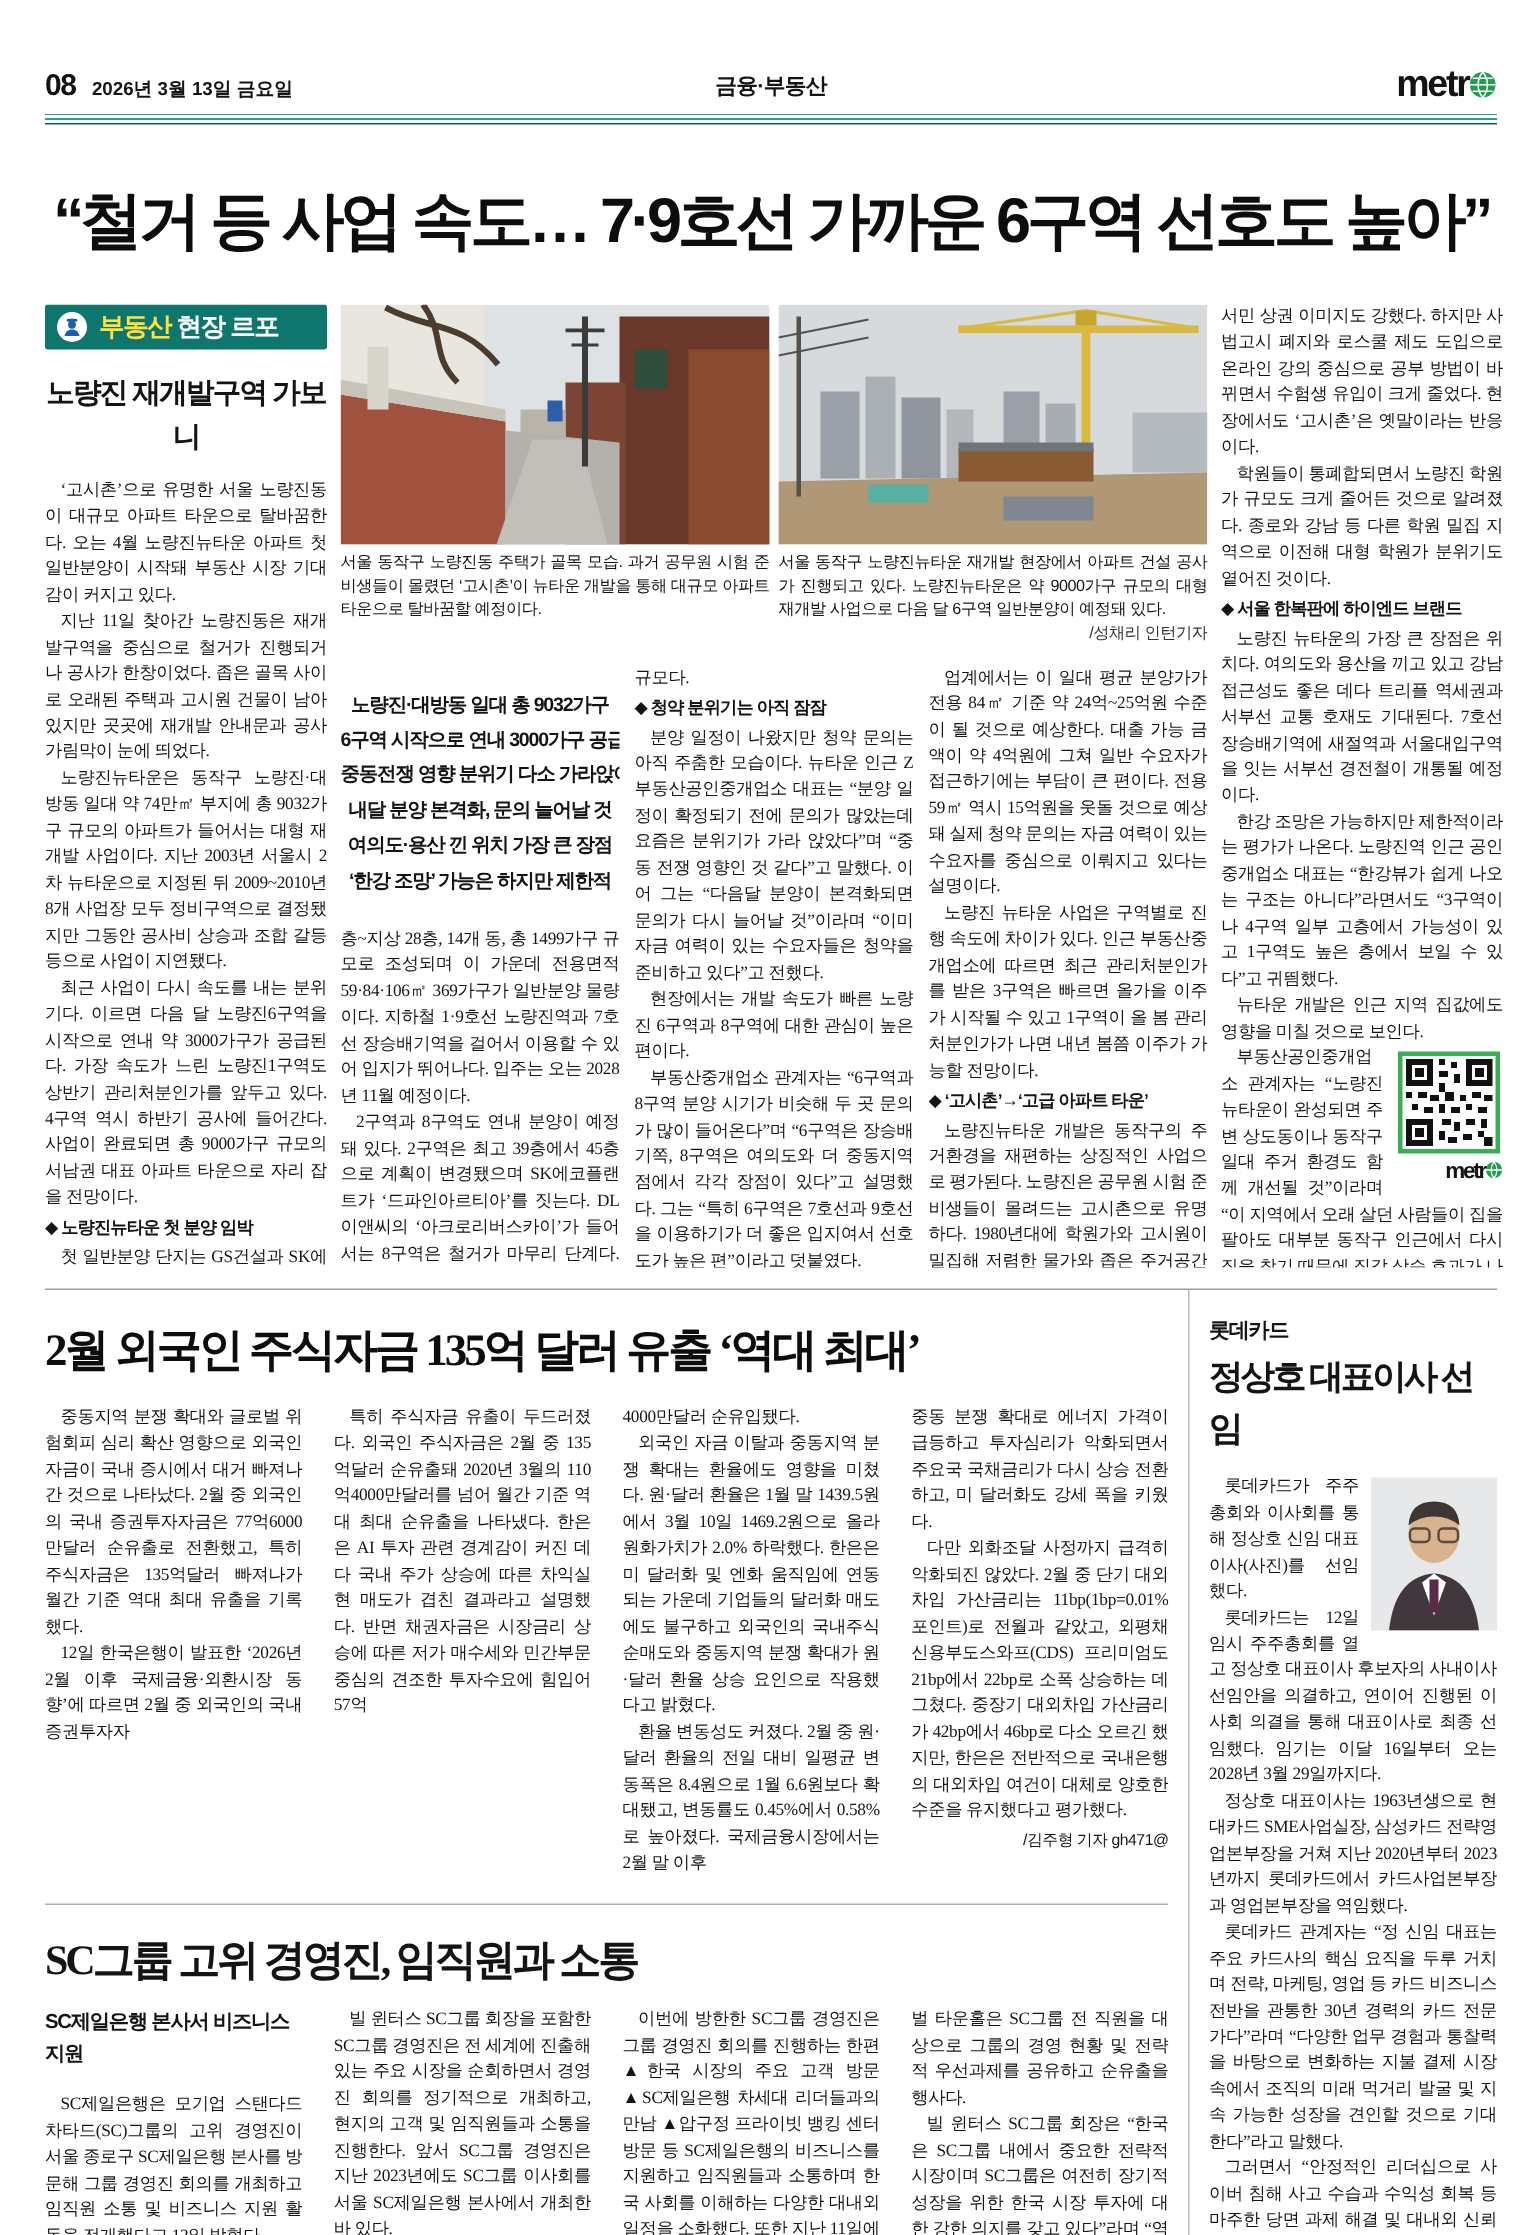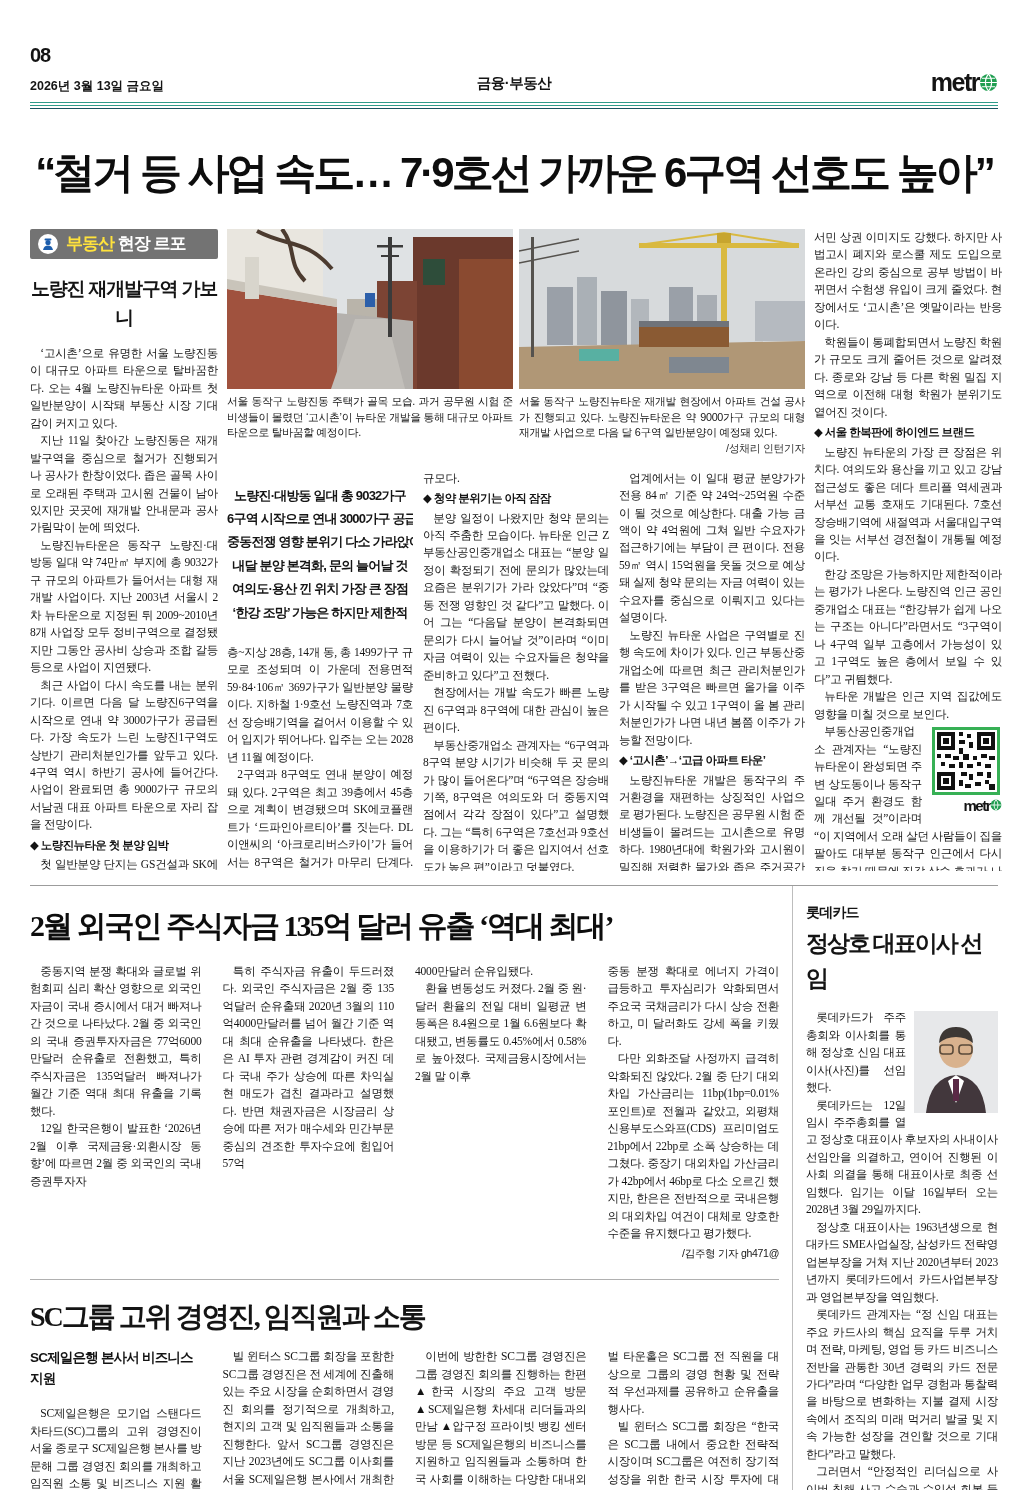--- a/index.html
+++ b/index.html
@@ -2,21 +2,21 @@
 <html><head>
 <meta charset="utf-8">
 <style>
   html,body{margin:0;padding:0;background:#fff;}
   body{width:1024px;height:1490px;overflow:hidden;color:#141414;
        font-family:"Liberation Serif","DejaVu Serif",serif;}
   .page{box-sizing:border-box;width:1024px;height:1490px;padding:0 26px 0 30px;}
 
   
   .masthead{position:relative;display:flex;align-items:flex-end;justify-content:space-between;padding-top:44px;}
-  .mh-left{display:flex;align-items:baseline;gap:11px;font-family:"Liberation Sans","DejaVu Sans",sans-serif;flex-direction:column;}
+  .mh-left{display:flex;align-items:baseline;gap:11px;font-family:"Liberation Sans","DejaVu Sans",sans-serif;}
   .page-no{font-size:20px;font-weight:bold;letter-spacing:-1px;}
   .mh-date{font-size:12.5px;font-weight:bold;}
   .mh-section{position:absolute;left:50%;transform:translateX(-50%);bottom:2px;
       font-family:"Liberation Sans","DejaVu Sans",sans-serif;font-weight:bold;font-size:14.5px;letter-spacing:-0.5px;}
   .brand{display:inline-flex;align-items:center;font-family:"Liberation Sans","DejaVu Sans",sans-serif;
       font-weight:bold;letter-spacing:-1.5px;line-height:1;}
   .brand-lg{font-size:25px;}
   .brand-sm{font-size:15px;}
   .globe{display:inline-block;vertical-align:baseline;}
   .mh-rule{margin-top:7px;height:7px;
@@ -38,21 +38,21 @@
   .figcredit{float:right;color:#333;}
   .mid-cols{display:flex;gap:10px;margin-top:13px;}
   .mc{flex:1;overflow:hidden;}
 
   .bodytext{font-size:11.5px;line-height:1.52;letter-spacing:-0.2px;}
   .para{margin:0;text-indent:0.9em;text-align:justify;}
   .cont{text-indent:0;}
   .subhead{font-family:"Liberation Sans","DejaVu Sans",sans-serif;font-weight:bold;text-indent:0;
       margin:3px 0 2px;letter-spacing:-0.6px;text-align:left;}
 
-  .badge{background:#737373;color:#fff;display:flex;align-items:center;gap:7px;height:30px;
+  .badge{background:#0f766e;color:#fff;display:flex;align-items:center;gap:7px;height:30px;
       padding:0 10px 0 7px;font-family:"Liberation Sans","DejaVu Sans",sans-serif;
       font-weight:bold;font-size:17px;letter-spacing:-1px;border-radius:2px;box-sizing:border-box;}
   .badge .hl{color:#ffe23c;}
   .lede-title{font-family:"Liberation Sans","DejaVu Sans",sans-serif;font-weight:bold;font-size:19px;
       letter-spacing:-1.2px;text-align:center;margin:16px 0 12px;}
 
   .summary{font-family:"Liberation Sans","DejaVu Sans",sans-serif;font-weight:bold;font-size:13px;
       line-height:1.8;letter-spacing:-0.8px;text-align:center;margin:14px 0 20px;}
   .summary div{white-space:nowrap;}
 
@@ -265,20 +265,21 @@
               </div>
           </div>
           <div class="ac">
             <div>
                 <p class="para">특히 주식자금 유출이 두드러졌다. 외국인 주식자금은 2월 중 135억달러 순유출돼 2020년 3월의 110억4000만달러를 넘어 월간 기준 역대 최대 순유출을 나타냈다. 한은은 AI 투자 관련 경계감이 커진 데다 국내 주가 상승에 따른 차익실현 매도가 겹친 결과라고 설명했다. 반면 채권자금은 시장금리 상승에 따른 저가 매수세와 민간부문 중심의 견조한 투자수요에 힘입어 57억</p>
               </div>
           </div>
           <div class="ac">
             <div>
                 <p class="para cont">4000만달러 순유입됐다.</p>
+                <p class="para">외국인 자금 이탈과 중동지역 분쟁 확대는 환율에도 영향을 미쳤다. 원·달러 환율은 1월 말 1439.5원에서 3월 10일 1469.2원으로 올라 원화가치가 2.0% 하락했다. 한은은 미 달러화 및 엔화 움직임에 연동되는 가운데 기업들의 달러화 매도에도 불구하고 외국인의 국내주식 순매도와 중동지역 분쟁 확대가 원·달러 환율 상승 요인으로 작용했다고 밝혔다.</p>
                 <p class="para">환율 변동성도 커졌다. 2월 중 원·달러 환율의 전일 대비 일평균 변동폭은 8.4원으로 1월 6.6원보다 확대됐고, 변동률도 0.45%에서 0.58%로 높아졌다. 국제금융시장에서는 2월 말 이후</p>
               </div>
           </div>
           <div class="ac">
             <div>
                 <p class="para cont">중동 분쟁 확대로 에너지 가격이 급등하고 투자심리가 악화되면서 주요국 국채금리가 다시 상승 전환하고, 미 달러화도 강세 폭을 키웠다.</p>
                 <p class="para">다만 외화조달 사정까지 급격히 악화되진 않았다. 2월 중 단기 대외차입 가산금리는 11bp(1bp=0.01%포인트)로 전월과 같았고, 외평채 신용부도스와프(CDS) 프리미엄도 21bp에서 22bp로 소폭 상승하는 데 그쳤다. 중장기 대외차입 가산금리가 42bp에서 46bp로 다소 오르긴 했지만, 한은은 전반적으로 국내은행의 대외차입 여건이 대체로 양호한 수준을 유지했다고 평가했다.</p>
               </div>
             <div class="byline">/김주형 기자 gh471@</div>
           </div>

